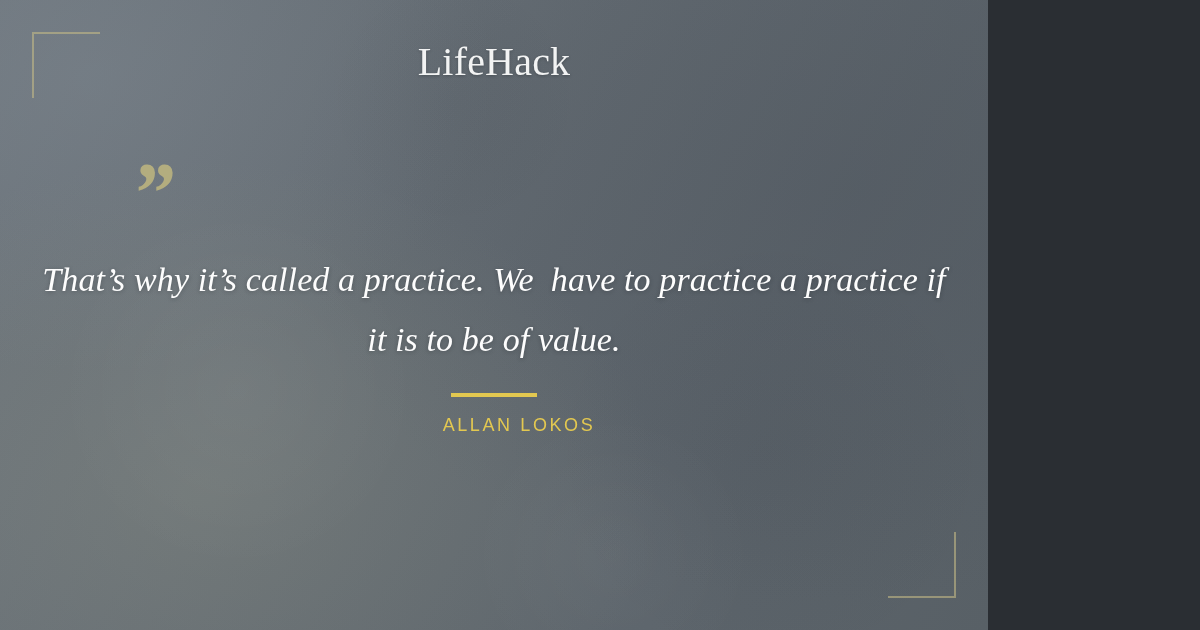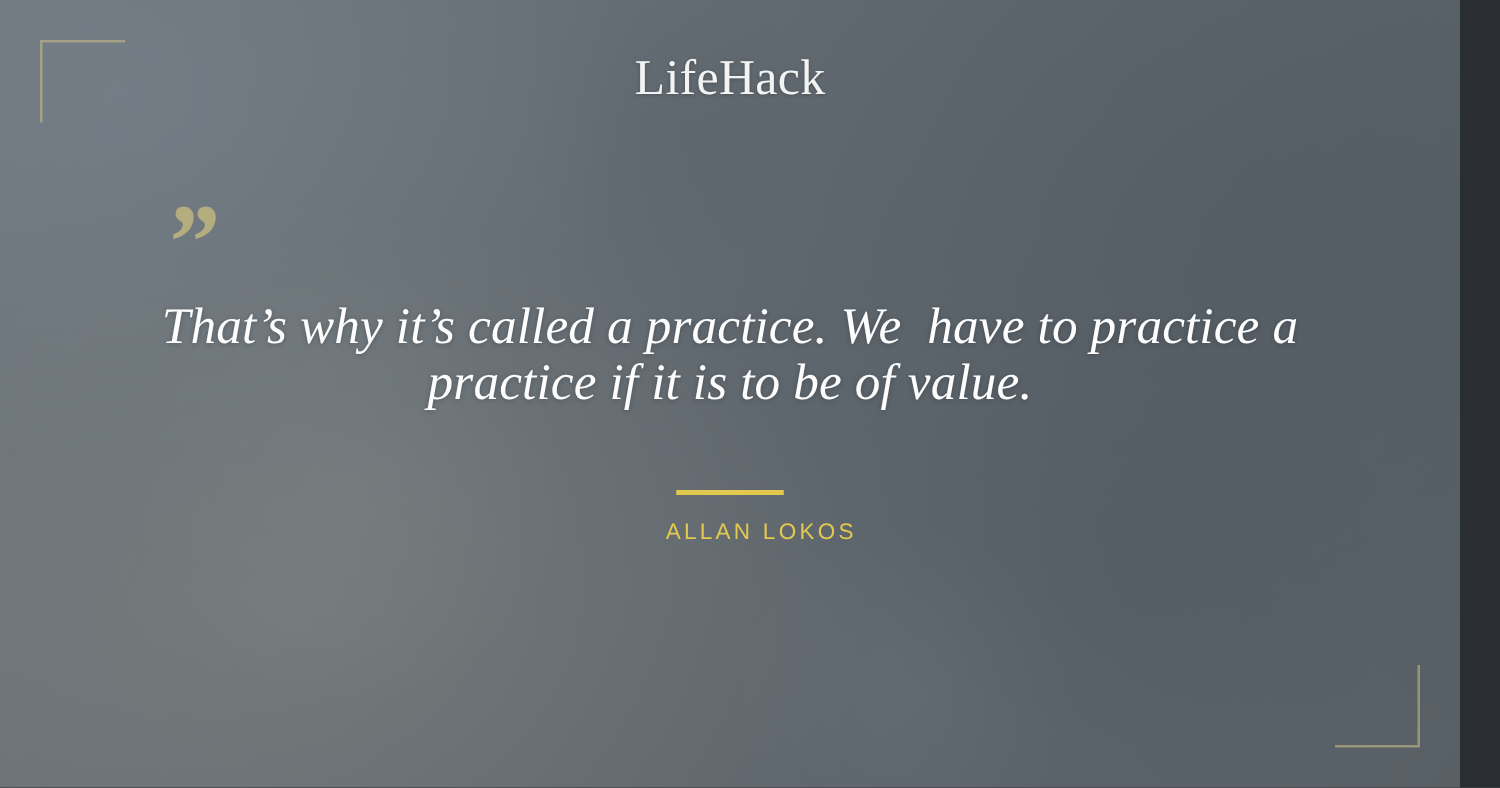--- a/index.html
+++ b/index.html
@@ -4,21 +4,21 @@
 <title>Quote Card</title>
 <style>
   html, body {
     margin: 0;
     padding: 0;
     background: #2a2e33;
   }
 
   .card {
     position: relative;
-    width: 1168px;
+    width: 988px;
     height: 630px;
     overflow: hidden;
     font-family: "Liberation Sans", sans-serif;
     
     background-color: #626a70;
     background-image:
       radial-gradient(ellipse 640px 460px at 20% 78%, rgba(146,150,134,0.30) 0%, rgba(146,150,134,0.13) 42%, rgba(146,150,134,0) 72%),
       radial-gradient(ellipse 520px 380px at 9% 12%, rgba(132,142,152,0.34) 0%, rgba(132,142,152,0.10) 55%, rgba(132,142,152,0) 78%),
       radial-gradient(ellipse 700px 520px at 86% 30%, rgba(72,79,88,0.34) 0%, rgba(72,79,88,0.10) 58%, rgba(72,79,88,0) 80%),
       linear-gradient(118deg, #6e767d 0%, #676f76 28%, #616970 52%, #5c646b 74%, #586066 100%);
@@ -89,26 +89,26 @@
 
   
   .quote-block {
     position: absolute;
     left: 0;
     top: 238px;
     width: 100%;
     text-align: center;
   }
   .quote-text {
-    margin: 0 auto;
+    margin: 12px auto;
     width: 930px;
     font-family: "Liberation Serif", "DejaVu Serif", serif;
     font-style: italic;
-    font-size: 41px;
-    line-height: 45px;
+    font-size: 34px;
+    line-height: 60px;
     color: #fdfdfd;
     letter-spacing: 0.1px;
     text-shadow: 0 1px 4px rgba(22,26,30,0.28);
     white-space: pre-wrap;
   }
 
   
   .divider-wrap {
     position: absolute;
     left: 0;

